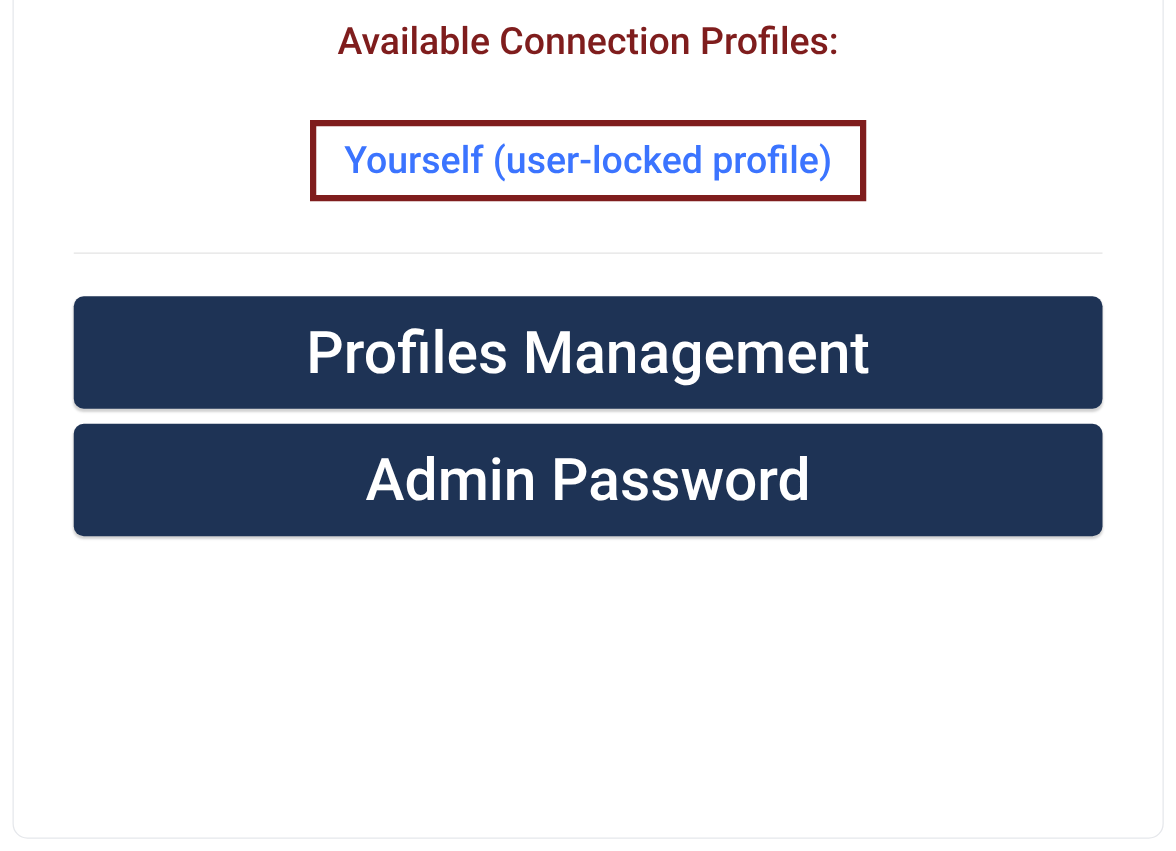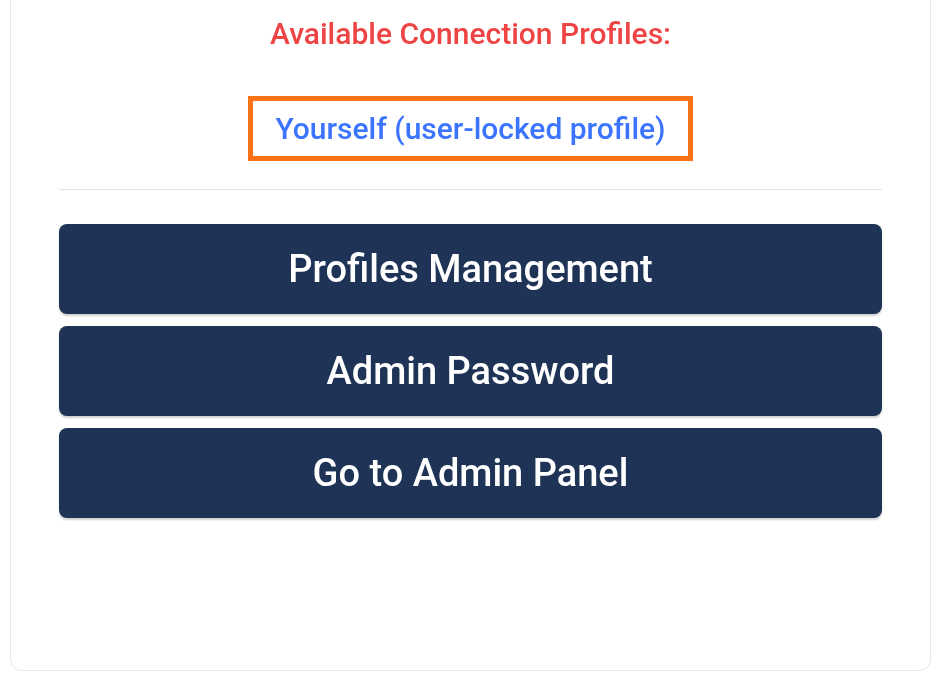--- a/index.html
+++ b/index.html
@@ -26,30 +26,30 @@
       background: #ffffff;
       padding: 0 48px 40px 48px;
       display: flex;
       flex-direction: column;
     }
     .profiles-section {
       text-align: center;
       padding-top: 115px;
     }
     .profiles-title {
-      color: #ef4444;
+      color: #7f1d1d;
       font-size: 30px;
       font-weight: 500;
       margin-bottom: 45px;
     }
     .profile-link-wrap {
       display: inline-block;
-      border: 5px solid #f97316;
+      border: 5px solid #7f1d1d;
       padding: 10px 22px;
-      margin-bottom: 28px;
+      margin-bottom: 41px;
     }
     .profile-link {
       color: #3b74ff;
       font-size: 30px;
       font-weight: 500;
       text-decoration: none;
       cursor: pointer;
       display: inline-block;
     }
     .divider {
@@ -62,21 +62,21 @@
       flex-direction: column;
       gap: 12px;
     }
     .btn {
       background: #1e3355;
       color: #ffffff;
       border: none;
       border-radius: 8px;
       height: 90px;
       width: 100%;
-      font-size: 38px;
+      font-size: 47px;
       font-weight: 500;
       cursor: pointer;
       font-family: inherit;
       box-shadow: 0 2px 2px rgba(0,0,0,0.18);
       display: flex;
       align-items: center;
       justify-content: center;
     }
   </style>
 </head>
@@ -90,16 +90,15 @@
     <div class="profile-link-wrap">
       <a class="profile-link">Yourself (user-locked profile)</a>
     </div>
   </div>
 
   <hr class="divider">
 
   <div class="btn-stack">
     <button class="btn">Profiles Management</button>
     <button class="btn">Admin Password</button>
-    <button class="btn">Go to Admin Panel</button>
   </div>
 
 </div>
 
 </body></html>

